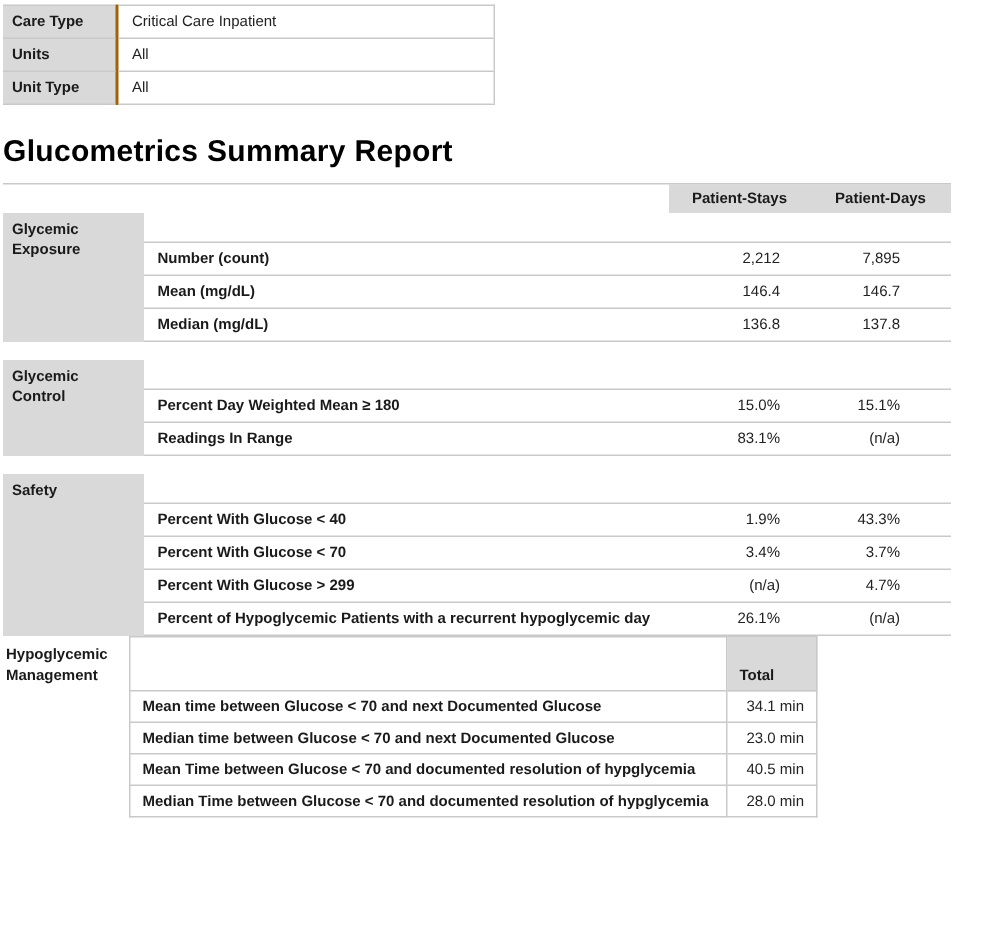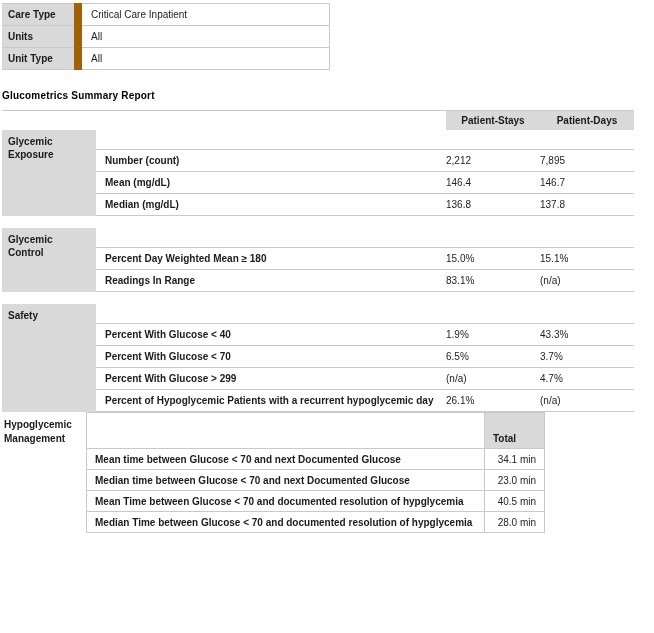--- a/index.html
+++ b/index.html
@@ -12,27 +12,27 @@
   }
   .page { padding: 3px 20px 0 2px; }
 
   table { border-collapse: collapse; }
 
   
   .filter-table { width: 328px; border-top: 1px solid #c9c9c9; border-right: 1px solid #c9c9c9; }
   .filter-table td { border-bottom: 1px solid #c9c9c9; height: 22px; vertical-align: middle; }
   .flabel {
     background: #d9d9d9; font-weight: bold; width: 76px;
-    padding: 4px 6px; border-right: 8px solid #a16207; color: #1a1a1a;
+    padding: 4px 6px; border-right: 2px solid #a16207; color: #1a1a1a;
   }
   .fvalue { padding: 4px 6px 4px 9px; color: #222; }
 
   
   .report-title {
-    font-size: 10px; font-weight: bold; color: #000;
+    font-size: 20px; font-weight: bold; color: #000;
     margin: 20px 0 9px 0; letter-spacing: 0.2px;
   }
 
   
   .main-table { width: 632px; border-top: 1px solid #c9c9c9; table-layout: fixed; }
   .main-table col.c1 { width: 94px; }
   .main-table col.c2 { width: 350px; }
   .main-table col.c3 { width: 94px; }
   .main-table col.c4 { width: 94px; }
   .colhead {
@@ -42,21 +42,21 @@
   .head-blank { background: #ffffff; }
   .sec-label {
     background: #d9d9d9; font-weight: bold; vertical-align: top;
     padding: 5px 6px; color: #1a1a1a; line-height: 1.3;
   }
   .empty-cell { border-bottom: 1px solid #c9c9c9; height: 20px; }
   .metric-label {
     font-weight: bold; border-bottom: 1px solid #c9c9c9;
     padding: 5px 4px 5px 9px; height: 22px; color: #1a1a1a;
   }
-  .val { border-bottom: 1px solid #c9c9c9; padding: 5px 0; }
+  .val { border-bottom: 1px solid #c9c9c9; text-align: right; padding: 5px 0; }
   .val.stays { padding-right: 20px; }
   .val.days { padding-right: 34px; }
   .spacer td { height: 12px; border: none; }
 
   
   .hypo-wrap { display: flex; align-items: flex-start; }
   .hypo-label {
     width: 84px; font-weight: bold; color: #1a1a1a;
     padding: 6px 4px 0 2px; line-height: 1.35;
   }
@@ -158,21 +158,21 @@
         <td class="sec-label" rowspan="5">Safety</td>
         <td class="empty-cell" colspan="3"></td>
       </tr>
       <tr>
         <td class="metric-label">Percent With Glucose &lt; 40</td>
         <td class="val stays">1.9%</td>
         <td class="val days">43.3%</td>
       </tr>
       <tr>
         <td class="metric-label">Percent With Glucose &lt; 70</td>
-        <td class="val stays">6.5%</td>
+        <td class="val stays">3.4%</td>
         <td class="val days">3.7%</td>
       </tr>
       <tr>
         <td class="metric-label">Percent With Glucose &gt; 299</td>
         <td class="val stays">(n/a)</td>
         <td class="val days">4.7%</td>
       </tr>
       <tr>
         <td class="metric-label">Percent of Hypoglycemic Patients with a recurrent hypoglycemic day</td>
         <td class="val stays">26.1%</td>

